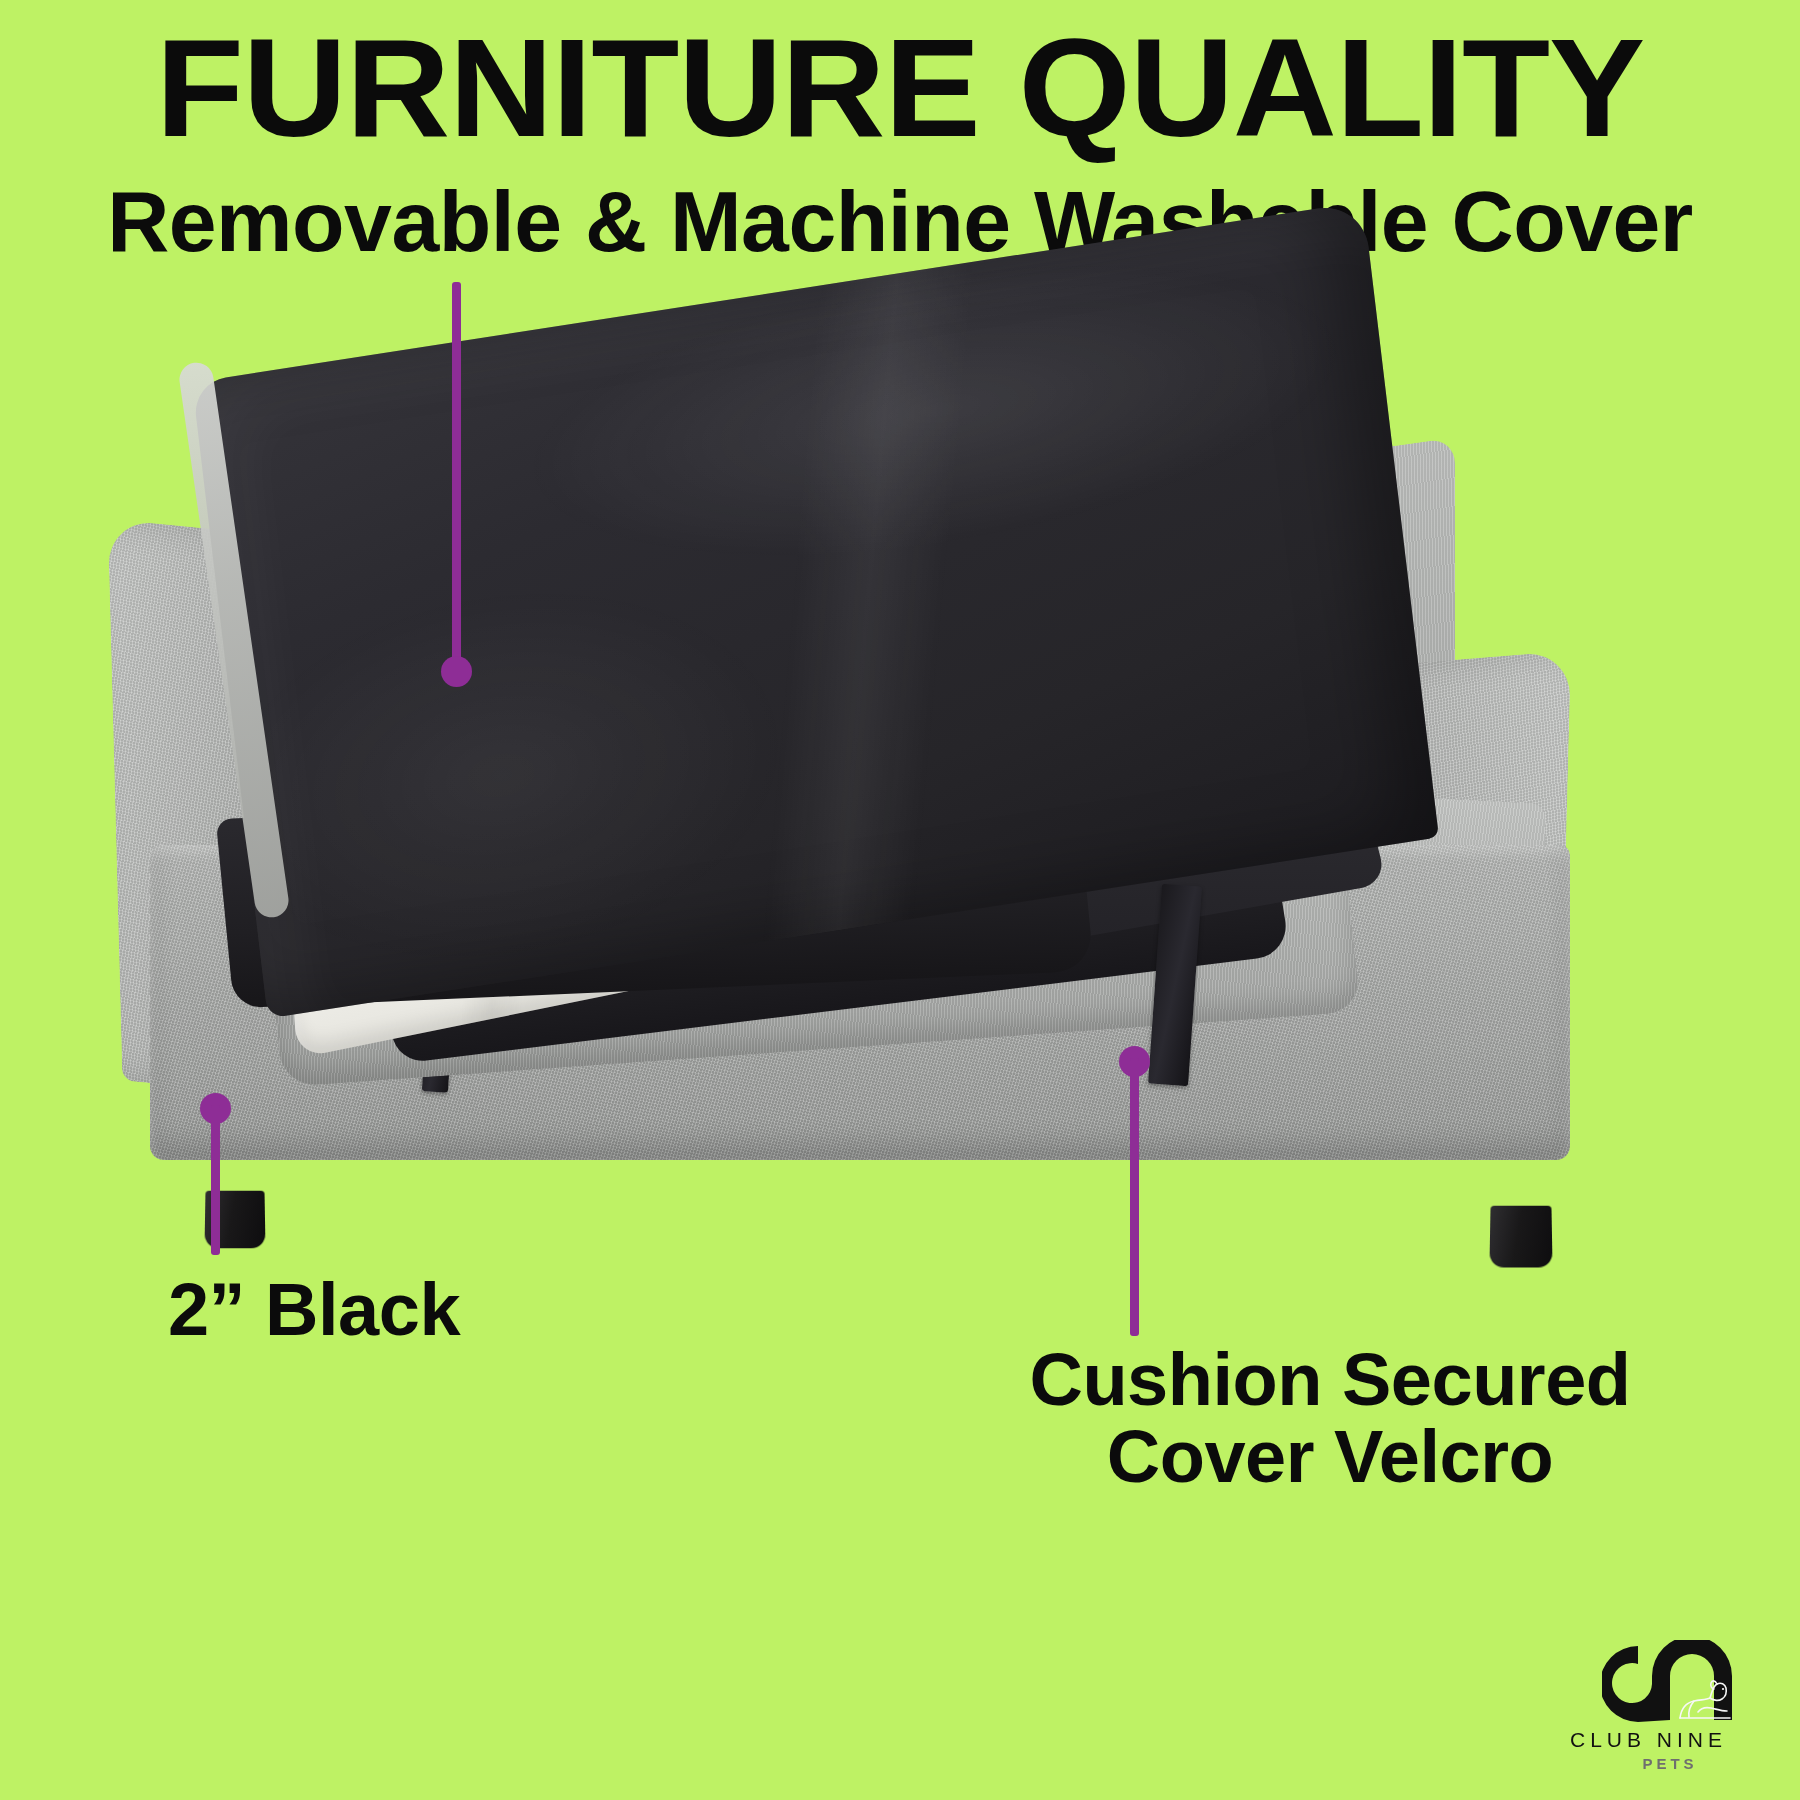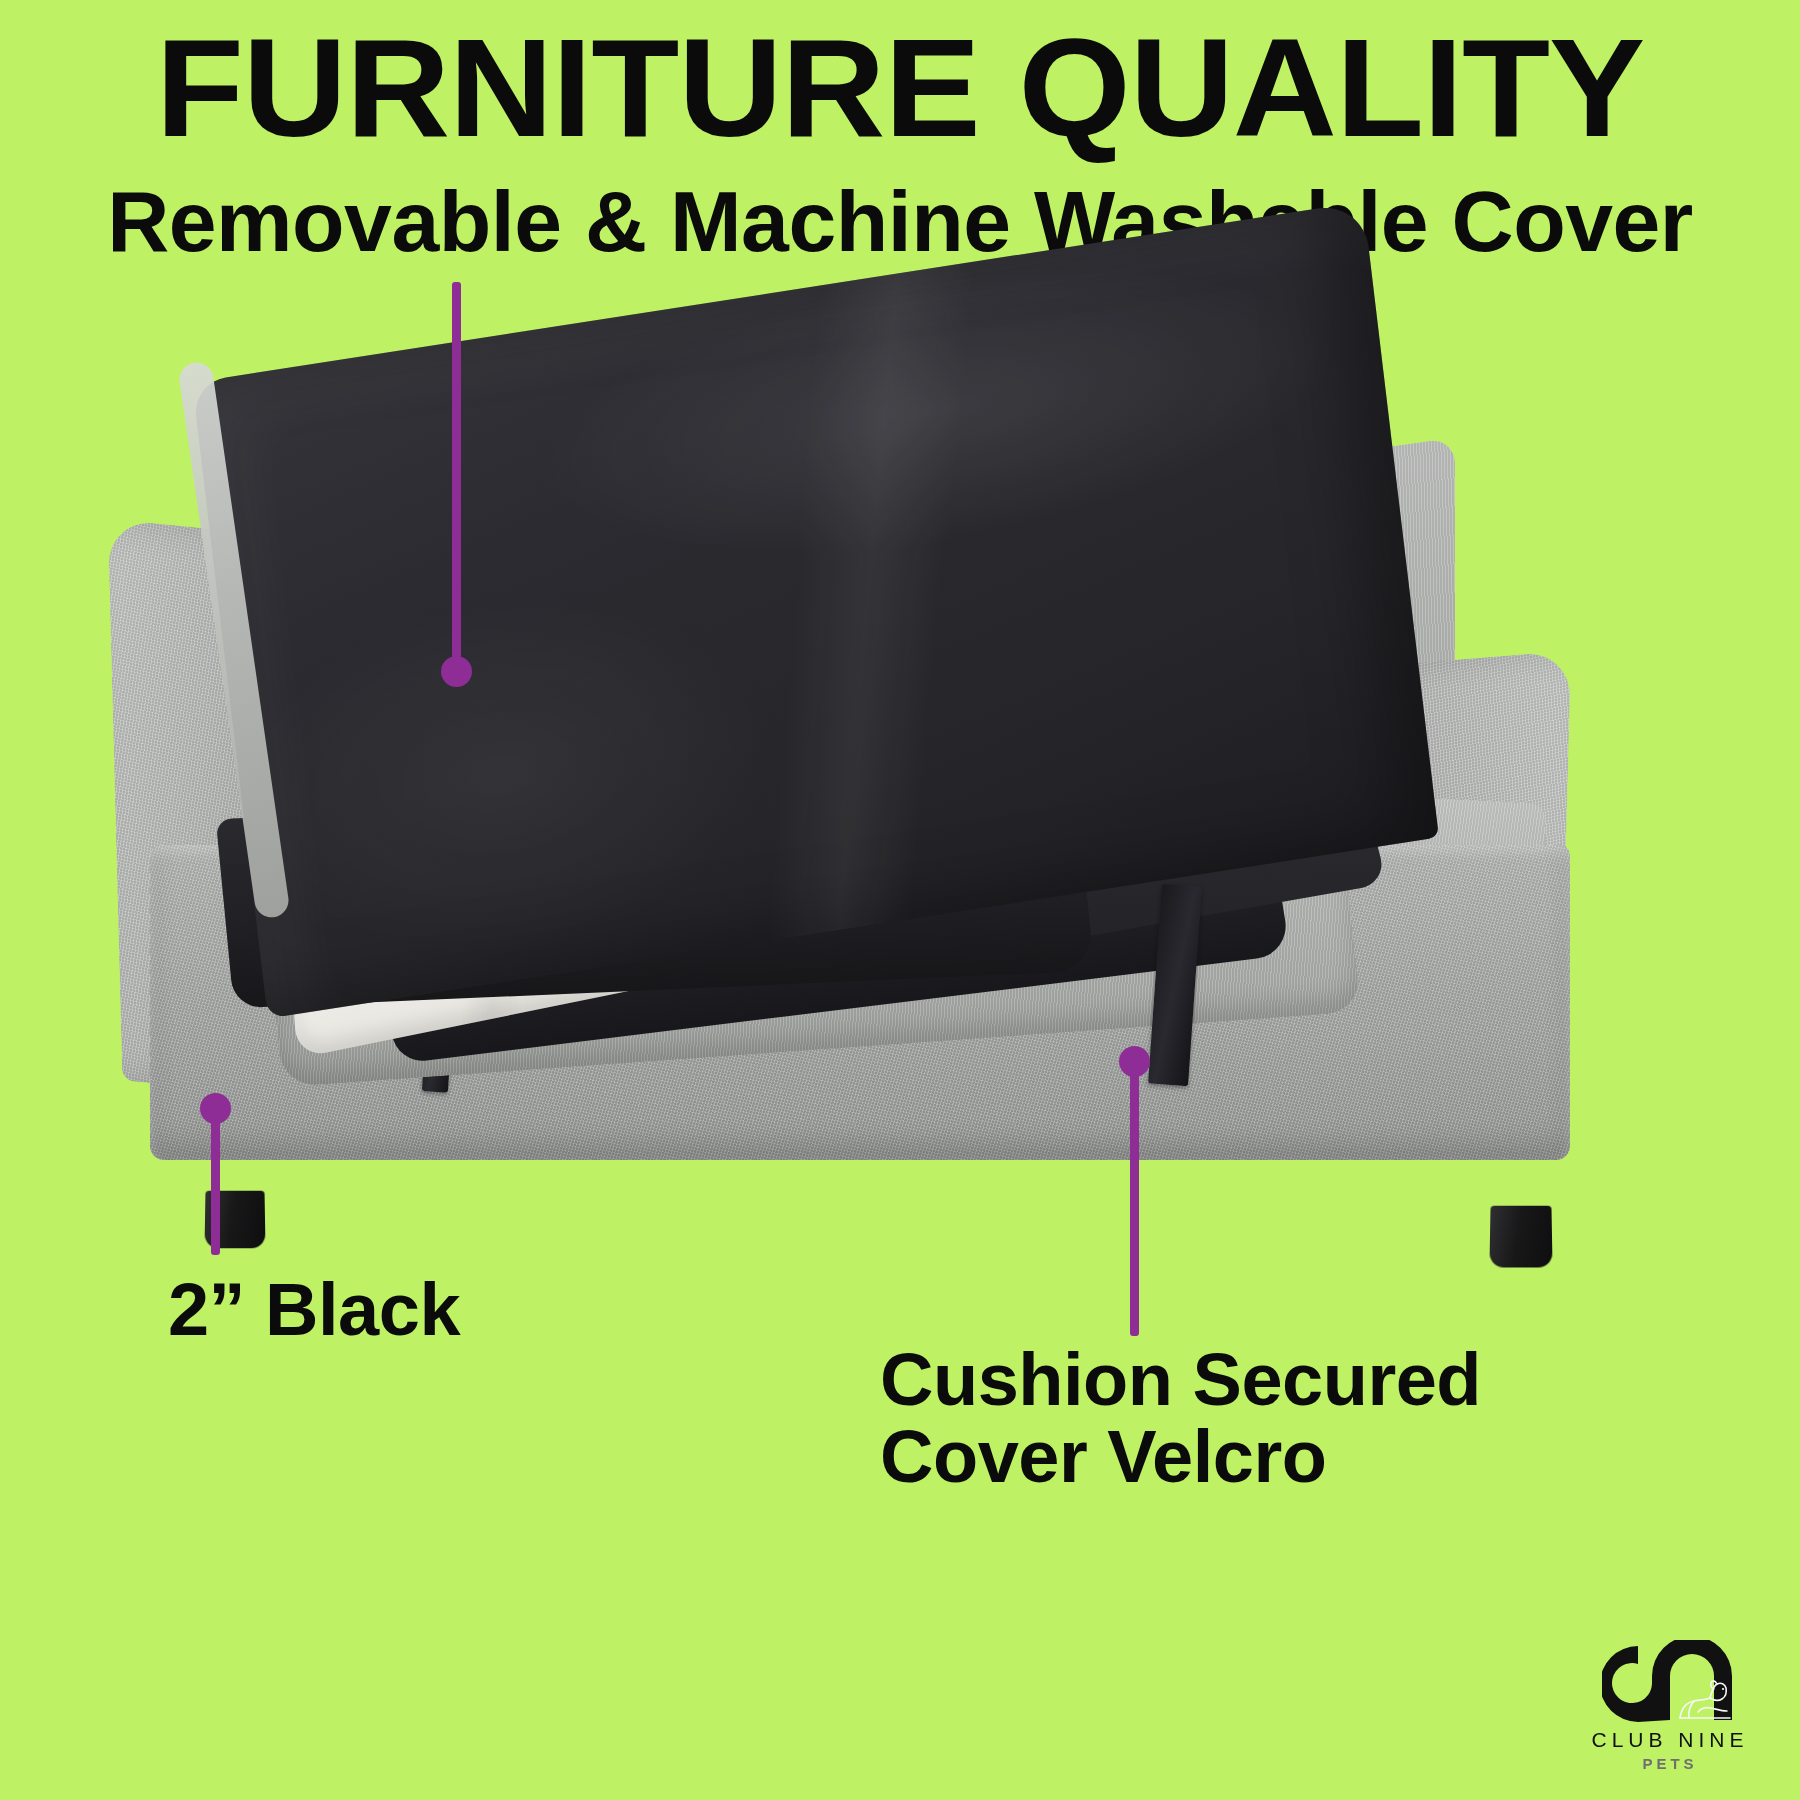--- a/index.html
+++ b/index.html
@@ -55,21 +55,21 @@
   #label-legs {
     left: 54px;
     top: 1272px;
     width: 520px;
     text-align: center;
   }
   #label-velcro {
     left: 880px;
     top: 1342px;
     width: 900px;
-    text-align: left;
+    text-align: center;
   }
   .callout-label .ln { display: block; }
 
   
   .leader {
     position: absolute;
     background: #8e2d96;
     border-radius: 3px;
   }
   .leader-dot {
@@ -268,21 +268,21 @@
   #logo {
     position: absolute;
     left: 1570px;
     top: 1640px;
     width: 200px;
     height: 140px;
   }
   #logo-mark { position: absolute; left: 32px; top: 0; width: 140px; height: 82px; }
   #logo-club {
     position: absolute; left: 0; top: 88px; width: 200px;
-    text-align: center;
+    text-align: left;
     font-size: 21px; letter-spacing: 5px; color: #111; font-weight: 400;
   }
   #logo-pets {
     position: absolute; left: 0; top: 115px; width: 200px;
     text-align: center;
     font-size: 15px; letter-spacing: 4px; color: #6f6f6f; font-weight: 700;
   }
 </style>
 </head>
 <body>

